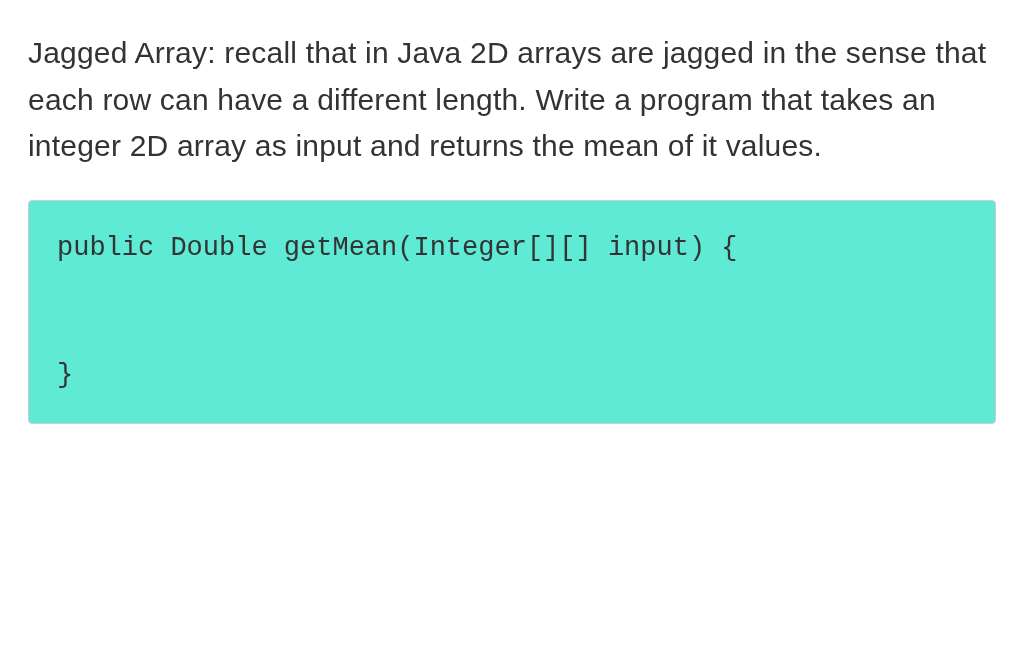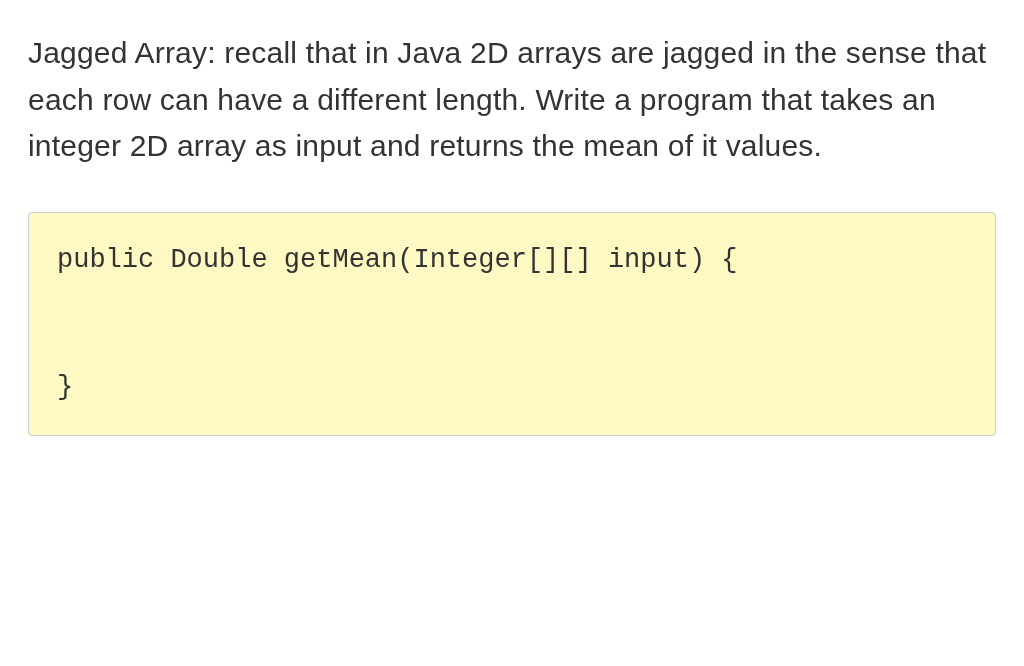--- a/index.html
+++ b/index.html
@@ -11,27 +11,27 @@
     font-family: Arial, Helvetica, sans-serif;
   }
   .container {
     padding: 30px 28px 20px 28px;
     box-sizing: border-box;
   }
   .problem-text {
     font-size: 30px;
     line-height: 1.55;
     color: #333333;
-    margin-bottom: 42px;
+    margin-bottom: 30px;
     letter-spacing: 0.2px;
   }
   .code-block {
     border: 1px solid #cccccc;
     border-radius: 4px;
-    background: #fef9c3;
+    background: #5eead4;
     padding: 30px 28px 30px 28px;
     box-sizing: border-box;
   }
   .code-line {
     font-family: "Courier New", Courier, monospace;
     font-size: 27px;
     color: #333333;
     white-space: pre;
     line-height: 1.3;
   }

